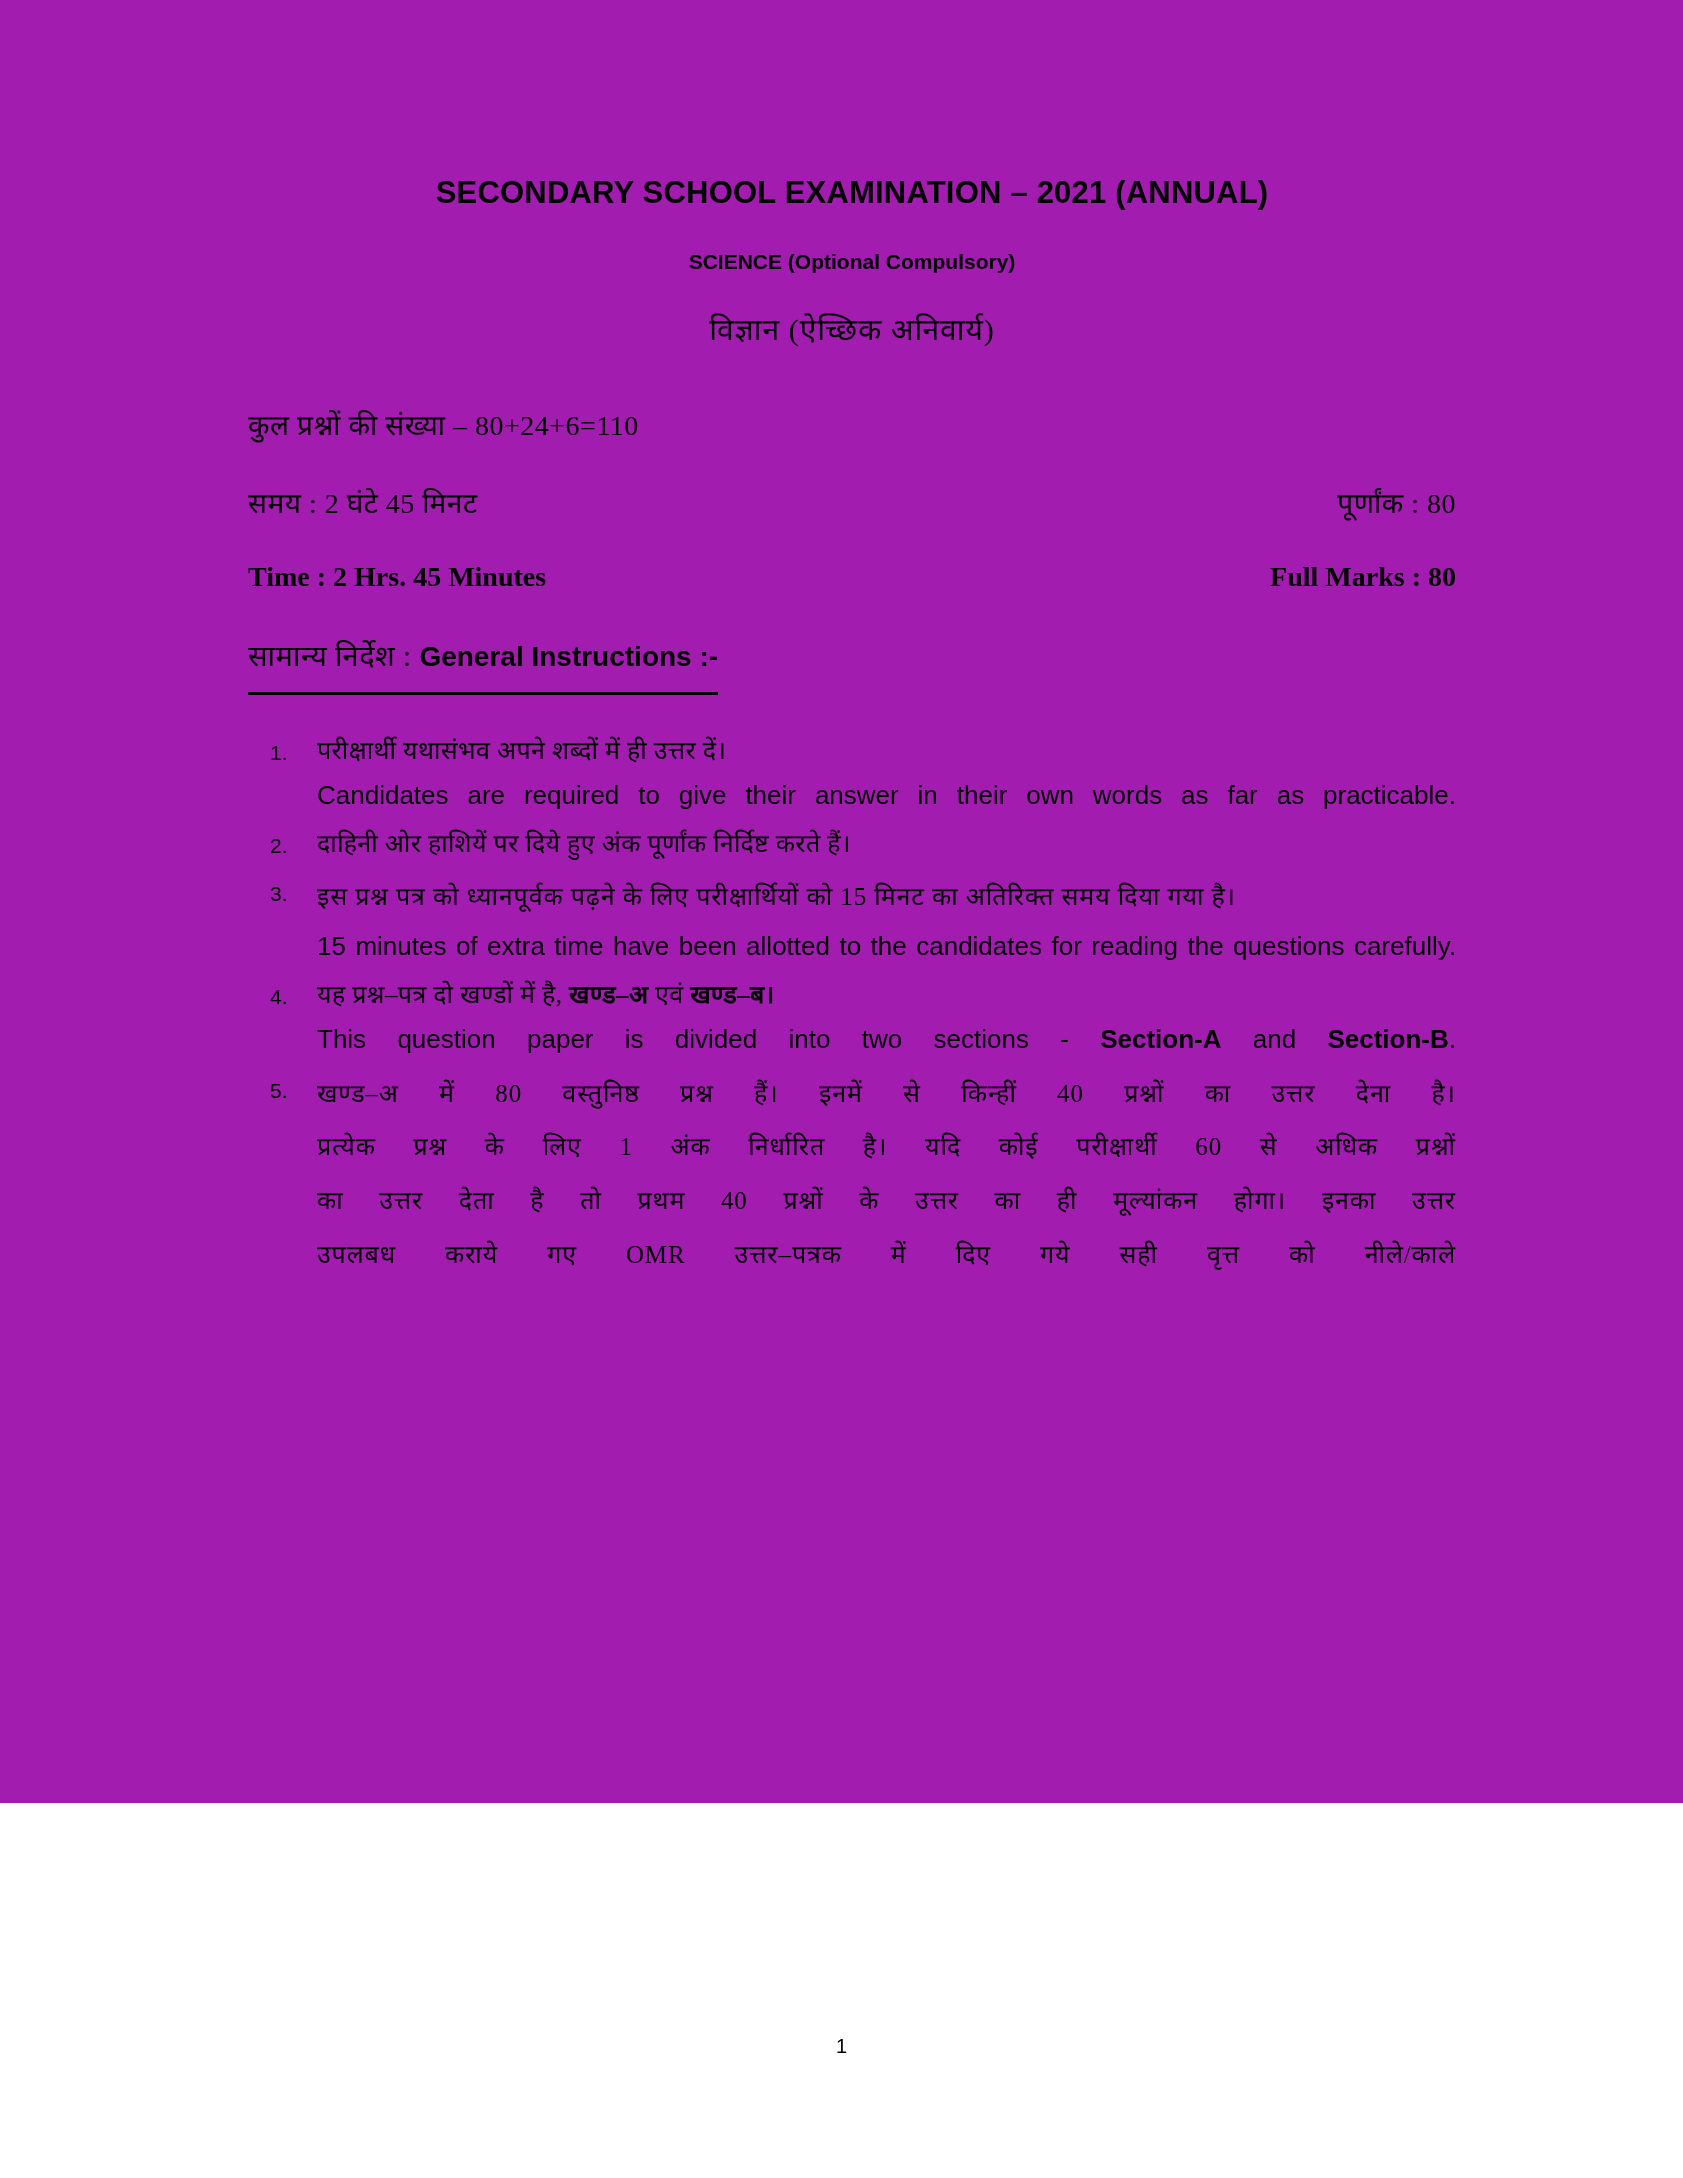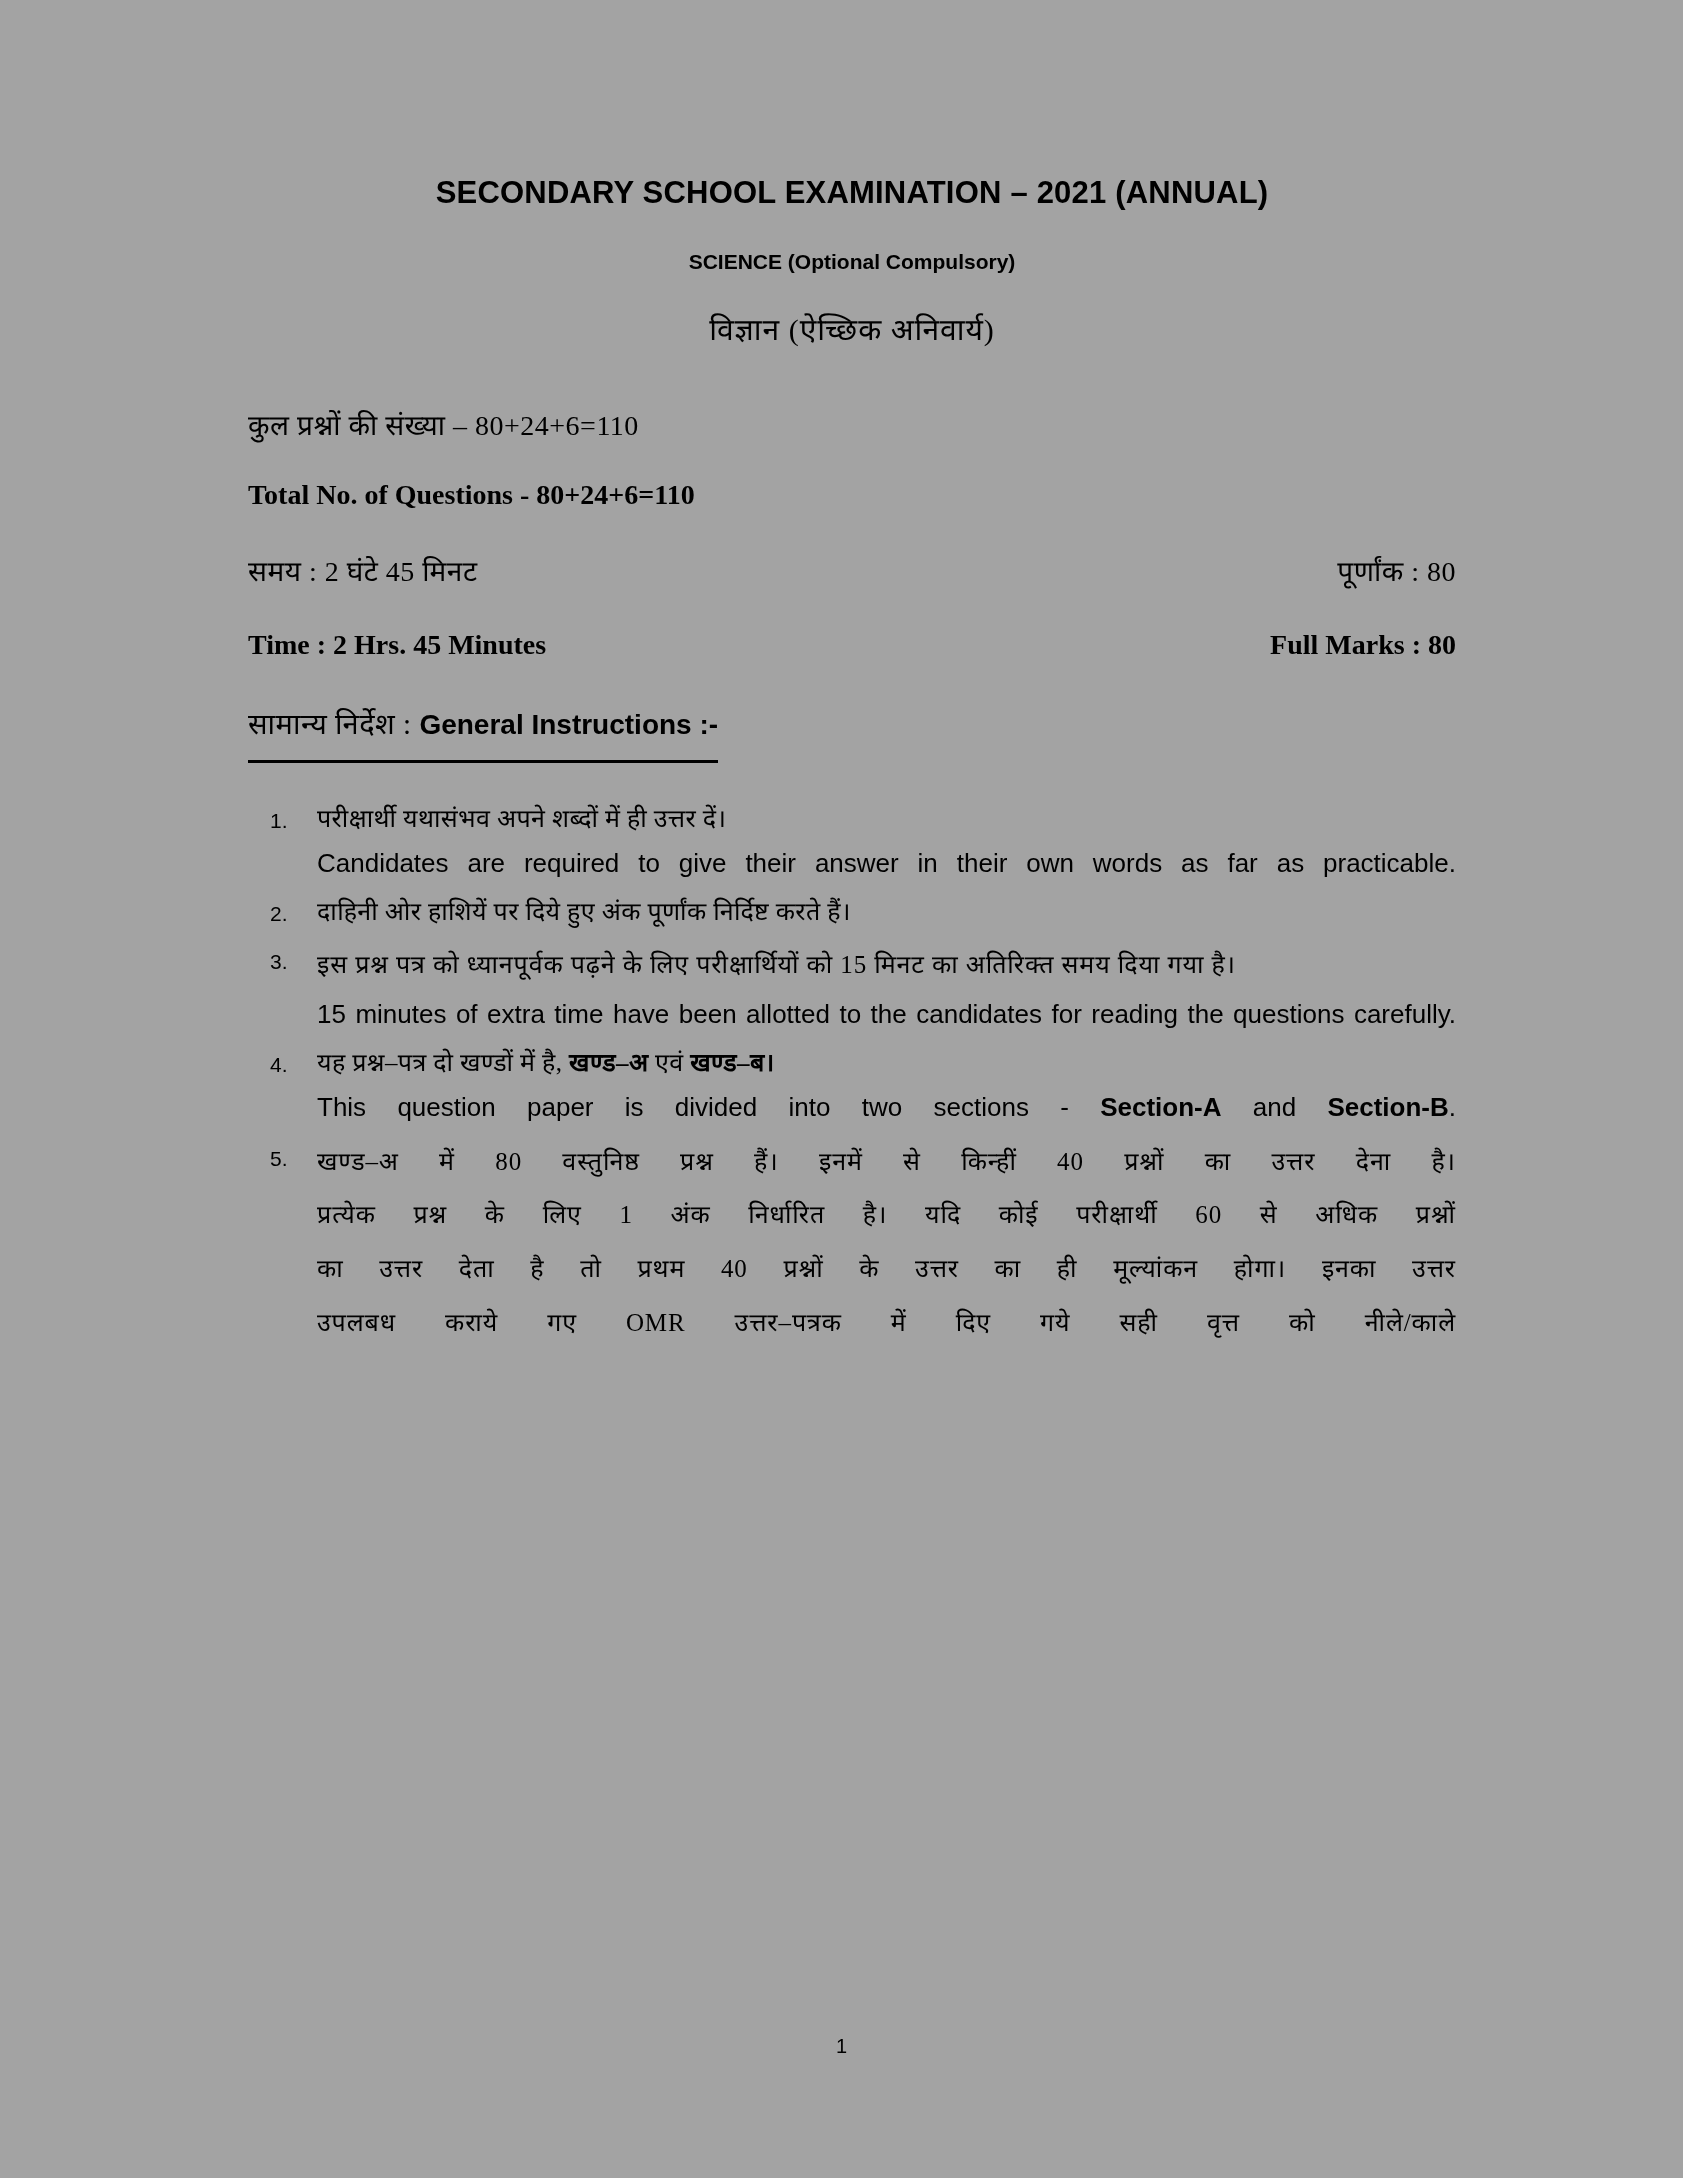--- a/index.html
+++ b/index.html
@@ -10,25 +10,25 @@
   body {
     width: 1683px;
     height: 2178px;
     font-family: "Liberation Sans", sans-serif;
     color: #000000;
     position: relative;
     overflow: hidden;
   }
   .page {
     width: 1683px;
-    height: 2178px;
+    height: 1803px;
     position: relative;
     box-sizing: border-box;
     padding: 0;
-    background: #a3a3a3;
+    background: #a21caf;
   }
   .content {
     position: absolute;
     left: 248px;
     top: 0;
     width: 1208px;
   }
 
   
   .title-main {
@@ -172,23 +172,20 @@
   <div class="content">
 
     <div class="title-main">SECONDARY SCHOOL EXAMINATION – 2021 (ANNUAL)</div>
     <div class="title-sub">SCIENCE (Optional Compulsory)</div>
     <div class="title-hindi">विज्ञान (ऐच्छिक अनिवार्य)</div>
 
     <div class="meta-row-1">
       <span class="meta-hi">कुल प्रश्नों की संख्या  –  80+24+6=110</span>
     </div>
 
-    <div class="meta-row-2">
-      <span class="meta-en">Total No. of Questions  -  80+24+6=110</span>
-    </div>
 
     <div class="meta meta-row-3">
       <span class="meta-hi meta-left">समय : 2 घंटे 45 मिनट</span>
       <span class="meta-hi meta-right">पूर्णांक : 80</span>
     </div>
 
     <div class="meta meta-row-4">
       <span class="meta-en meta-left">Time : 2 Hrs. 45 Minutes</span>
       <span class="meta-en meta-right">Full Marks : 80</span>
     </div>

